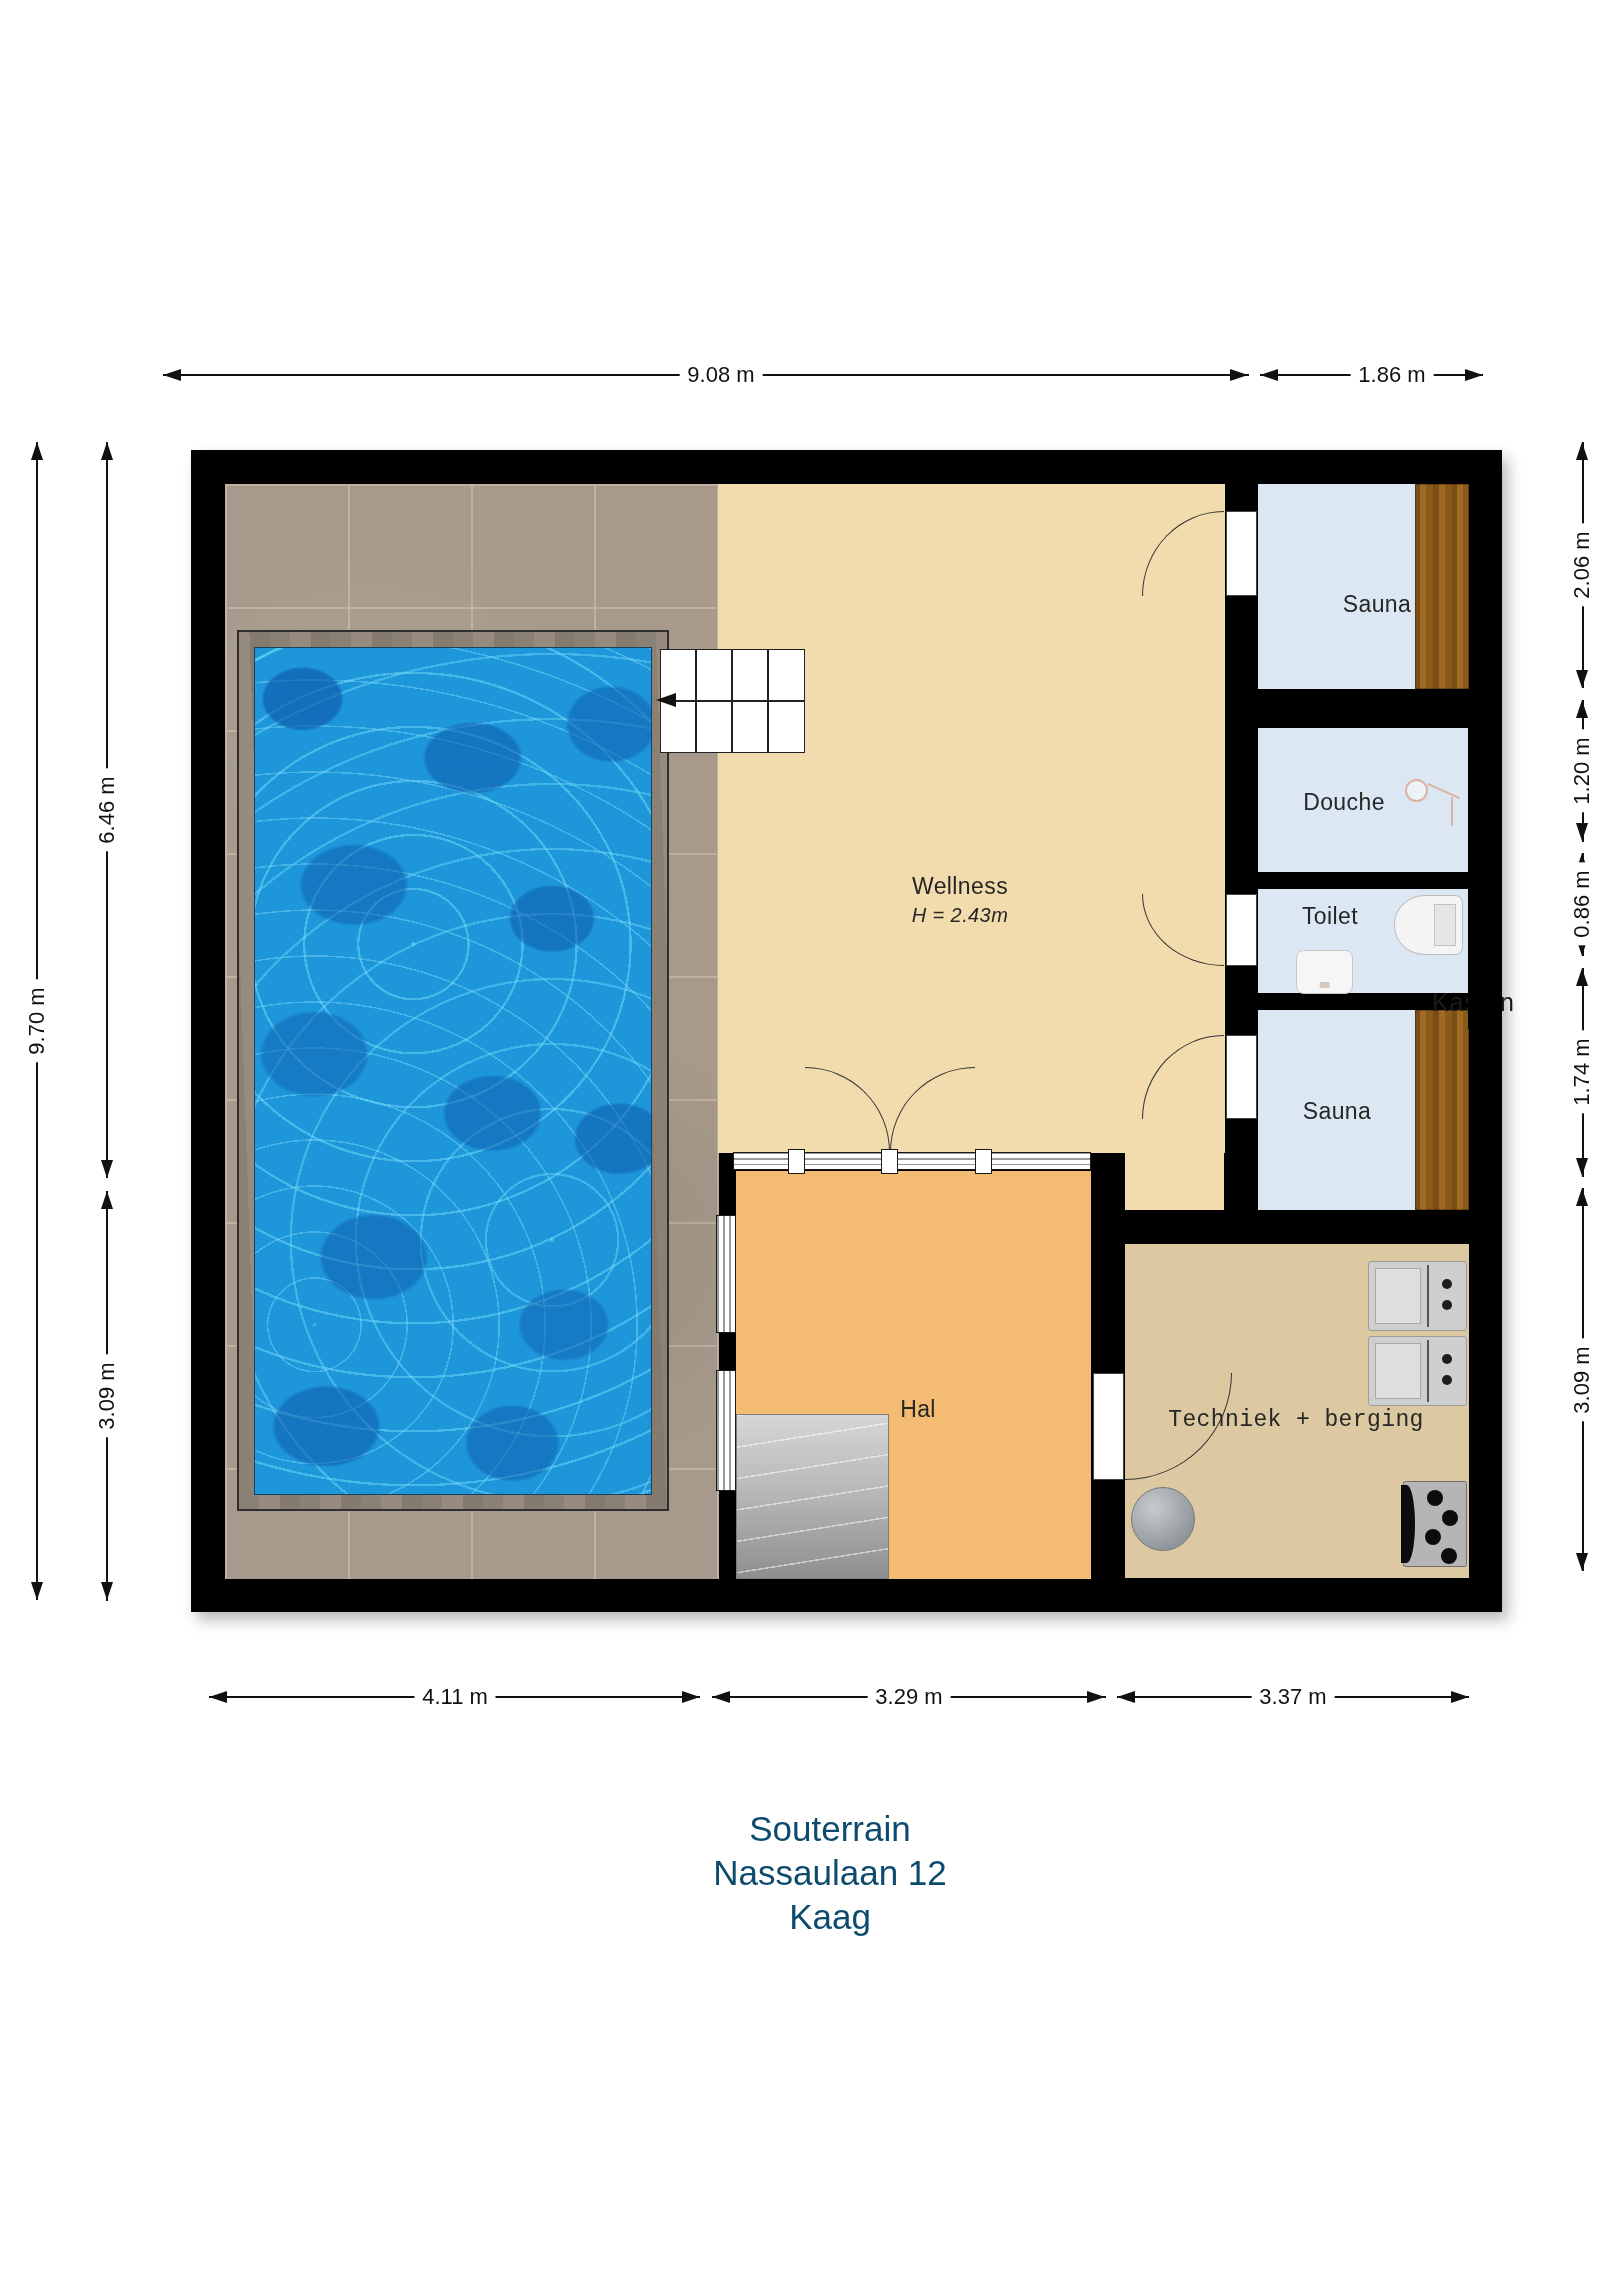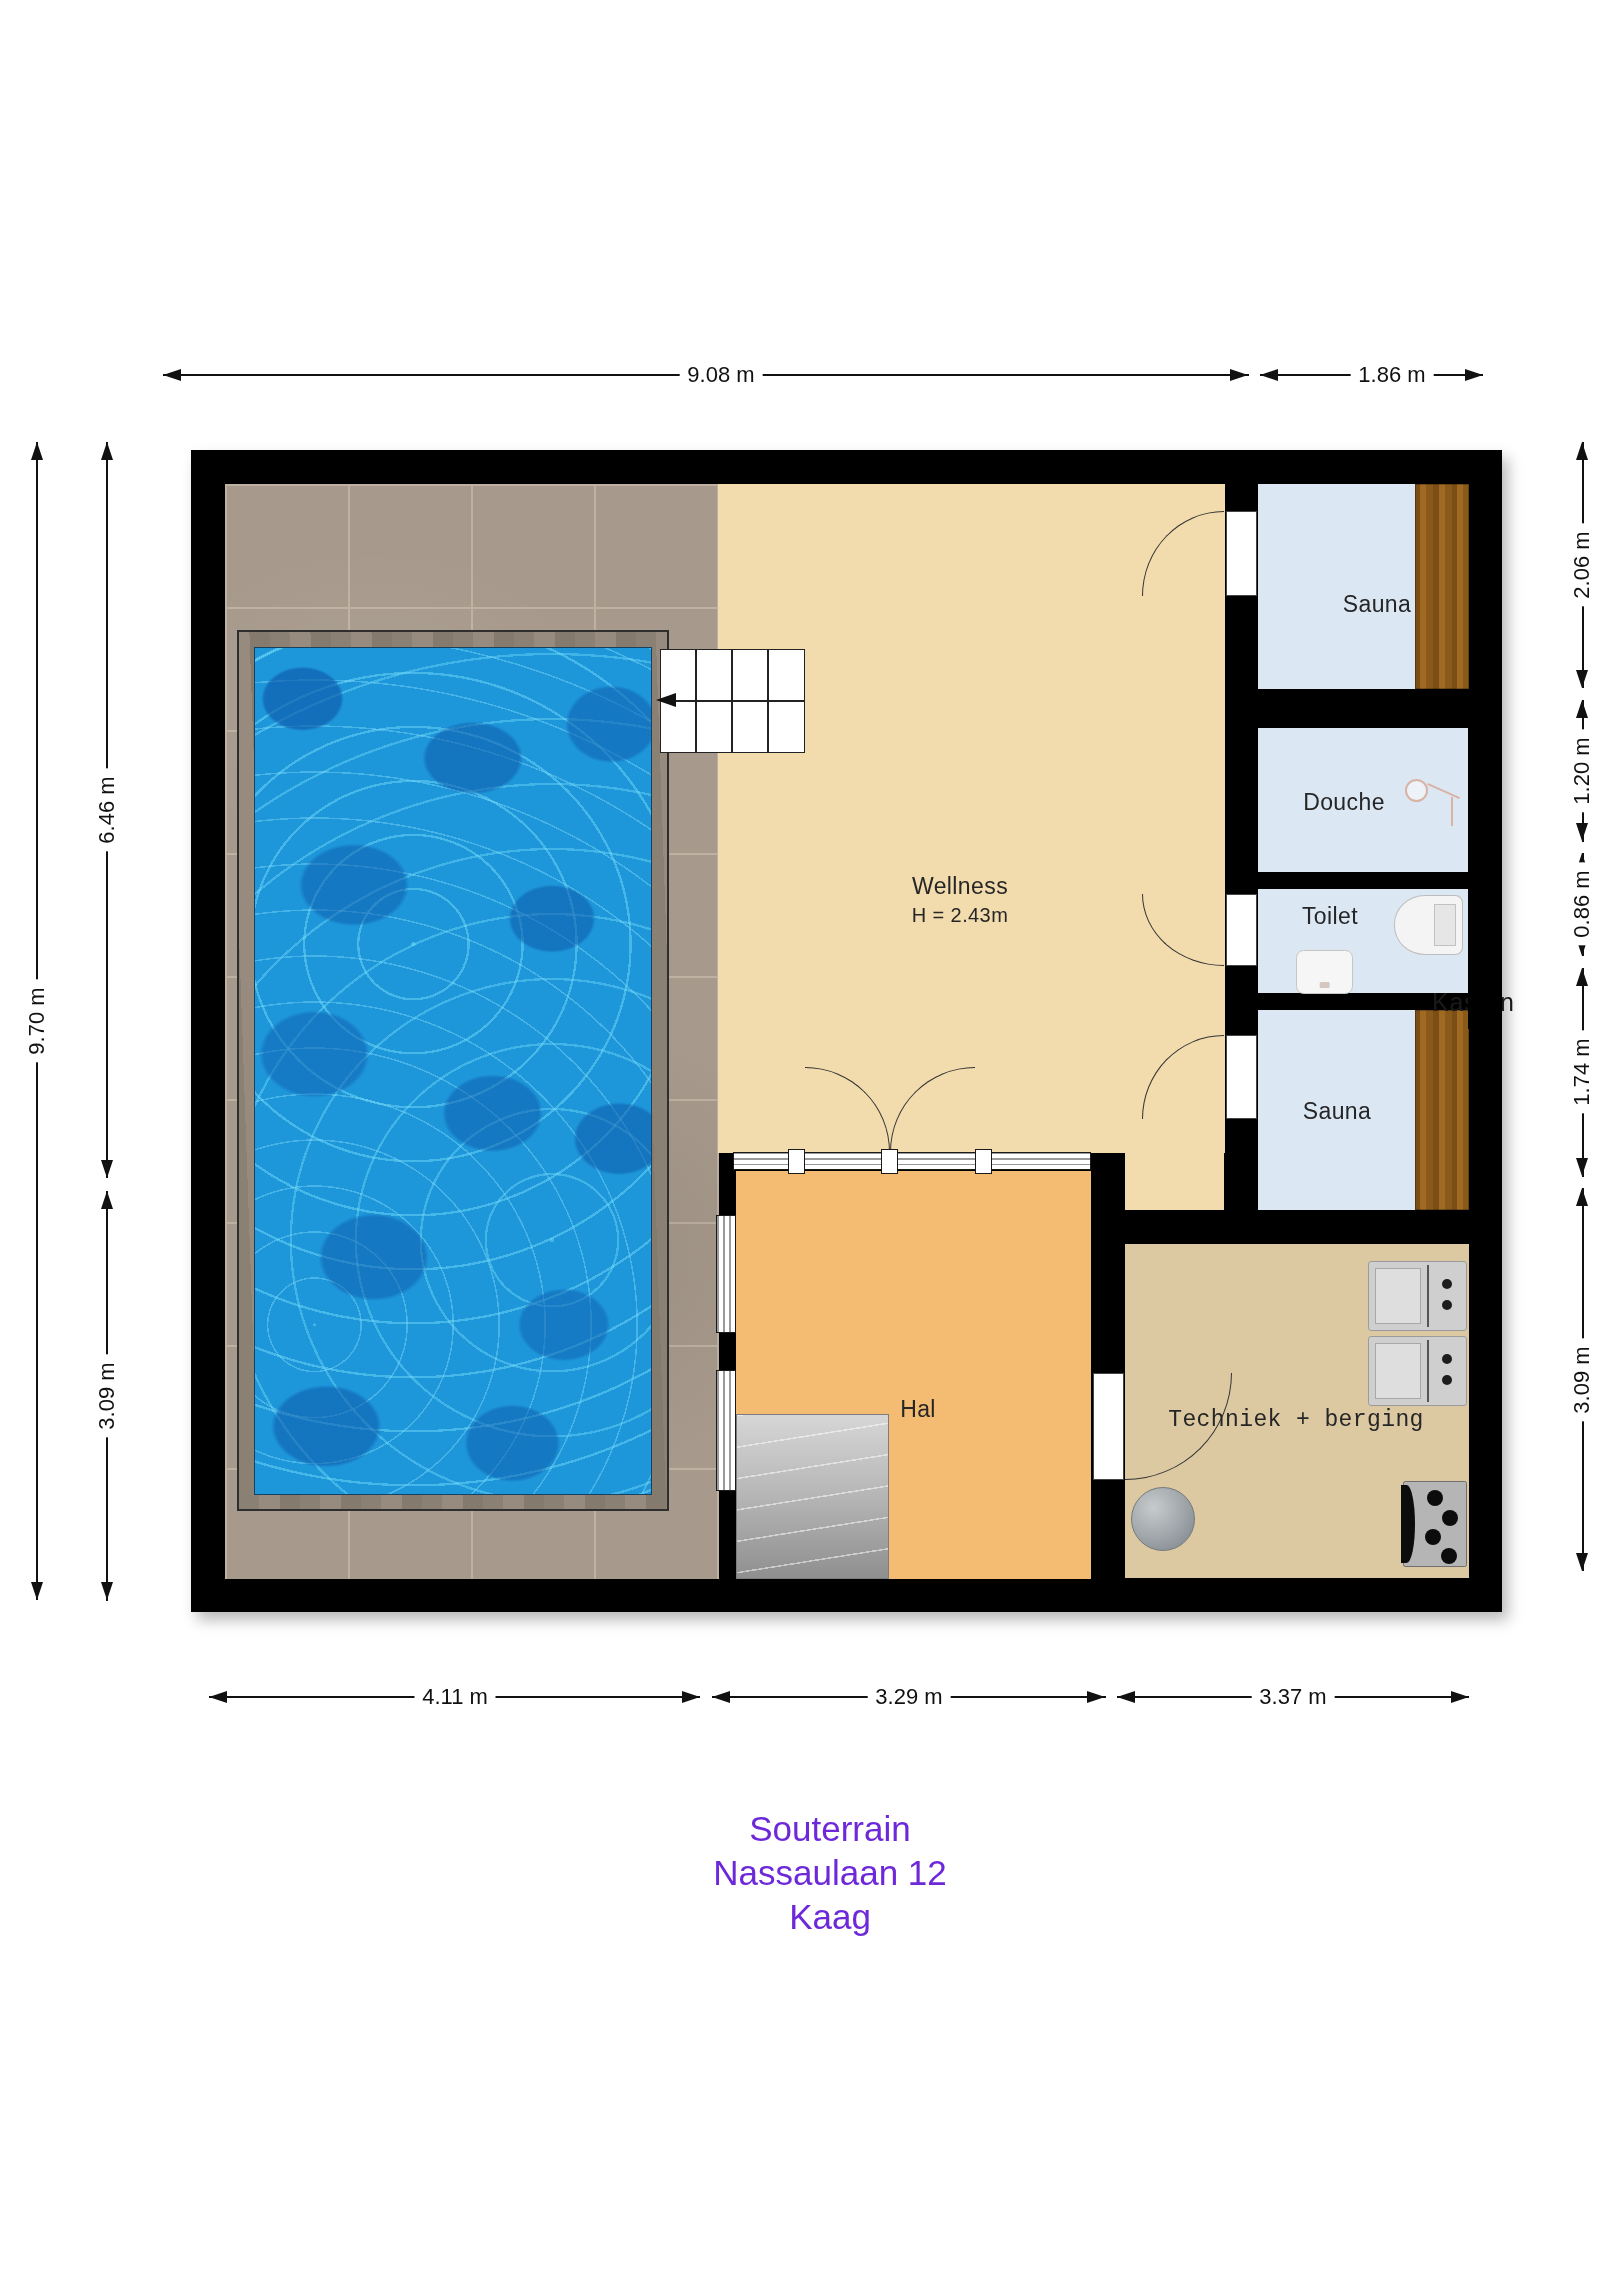--- a/index.html
+++ b/index.html
@@ -95,21 +95,21 @@
   .dim-label{position:absolute;z-index:3;background:#fff;padding:0 7.7px;font-size:22px;color:#111;
     white-space:nowrap;transform:translate(-50%,-50%);}
   .dim-label.vert{transform:translate(-50%,-50%) rotate(-90deg);}
   .ar{position:absolute;width:0;height:0;z-index:3;}
   .ar-l{border-right:18.4px solid #111;border-top:6.1px solid transparent;border-bottom:6.1px solid transparent;}
   .ar-r{border-left:18.4px solid #111;border-top:6.1px solid transparent;border-bottom:6.1px solid transparent;}
   .ar-u{border-bottom:18.4px solid #111;border-left:6.1px solid transparent;border-right:6.1px solid transparent;}
   .ar-d{border-top:18.4px solid #111;border-left:6.1px solid transparent;border-right:6.1px solid transparent;}
   
   .title-block{position:absolute;left:830px;top:1807px;transform:translateX(-50%);z-index:2;
-    text-align:center;font-size:35px;line-height:44px;color:#6d28d9;}
+    text-align:center;font-size:35px;line-height:44px;color:#0c4a6e;}
 </style>
 </head>
 <body>
 
 <div class="page">
 
   <div class="building"></div>
 
   <div class="floor tiles" style="left:225px;top:484px;width:494px;height:1095px;"></div>
   <div class="floor wellness-floor" style="left:718px;top:484px;width:507px;height:669px;"></div>
@@ -185,21 +185,21 @@
 
   <div class="fixture heater" style="left:1403px;top:1481px;width:64px;height:86px;">
     <div class="band"></div>
     <div class="dot" style="left:23px;top:7.7px;"></div>
     <div class="dot" style="left:38px;top:27.5px;"></div>
     <div class="dot" style="left:21.4px;top:47px;"></div>
     <div class="dot" style="left:37px;top:66px;"></div>
   </div>
 
   <div class="room-label" style="left:960px;top:886px;">Wellness</div>
-  <div class="room-label sub-label" style="left:960px;top:915px;">H = 2.43m</div>
+  <div class="room-label sub-label" style="left:960px;top:915px;font-style:italic;">H = 2.43m</div>
   <div class="room-label" style="left:1336px;top:604px;margin-left:41px;">Sauna</div>
   <div class="room-label" style="left:1344px;top:802px;">Douche</div>
   <div class="room-label" style="left:1330px;top:916px;">Toilet</div>
   <div class="room-label" style="left:1337px;top:1111px;">Sauna</div>
   <div class="room-label" style="left:918px;top:1409px;">Hal</div>
   <div class="room-label" style="left:1296px;top:1420px;font-family:Liberation Mono, monospace;">Techniek + berging</div>
 
   <div class="kasten-label">Kasten</div>
   <div class="wall-patch" style="left:1468px;top:968px;width:34px;height:61px;"></div>
 

